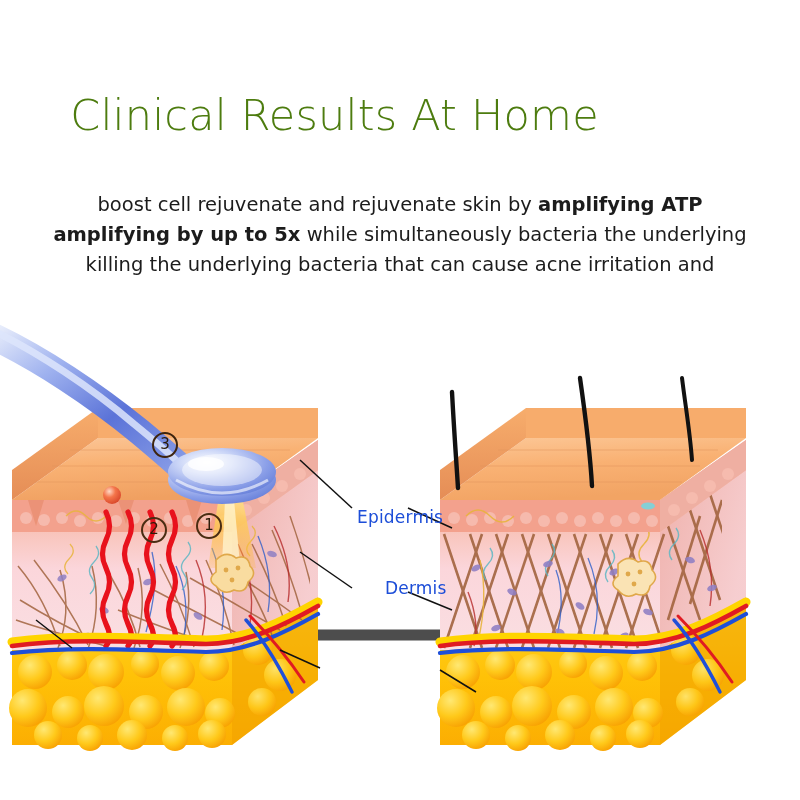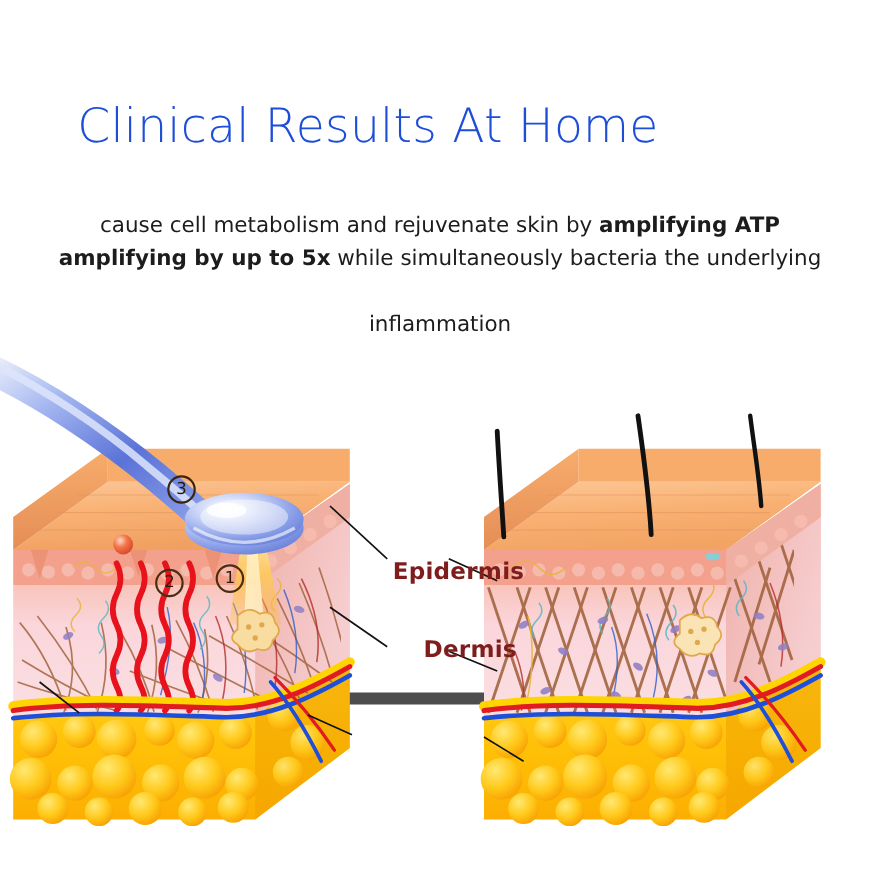--- a/index.html
+++ b/index.html
@@ -21,21 +21,21 @@
   
   #title {
     position: absolute;
     top: 92px;
     left: 0;
     width: 669px;
     text-align: center;
     font-size: 43px;
     font-weight: 300;
     letter-spacing: 0.2px;
-    color: #1d4ed8;
+    color: #4d7c0f;
     line-height: 1.08;
     font-family: "DejaVu Sans", "Liberation Sans", sans-serif;
     white-space: nowrap;
   }
   #subtitle {
     position: absolute;
     top: 190px;
     left: 52px;
     width: 696px;
     text-align: center;
@@ -54,23 +54,23 @@
     top: 320px;
     width: 800px;
     height: 460px;
   }
   #illustration svg { display: block; }
 
   
   .anno-label {
     position: absolute;
     font-family: "DejaVu Sans", "Liberation Sans", sans-serif;
-    font-size: 21px;
-    font-weight: 700;
-    color: #7f1d1d;
+    font-size: 17px;
+    font-weight: 400;
+    color: #1d4ed8;
     white-space: nowrap;
     letter-spacing: 0.2px;
   }
   #label-epidermis { left: 357px; top: 507px; }
   #label-dermis    { left: 366px; top: 578px; margin-left: 19px; }
 
   
   .badge {
     position: absolute;
     width: 26px;
@@ -91,21 +91,21 @@
   #badge-2 { left: 141px; top: 517px; }
   #badge-3 { left: 152px; top: 432px; }
 </style>
 </head>
 <body>
 
 <div id="page">
 
   <div id="title">Clinical Results At Home</div>
 
-  <div id="subtitle"><span>cause cell metabolism and rejuvenate skin by </span><b>amplifying ATP</b><br><b>amplifying by up to 5x</b><span> while simultaneously bacteria the underlying</span><br><br><span>inflammation</span></div>
+  <div id="subtitle"><span>boost cell rejuvenate and rejuvenate skin by </span><b>amplifying ATP</b><br><b>amplifying by up to 5x</b><span> while simultaneously bacteria the underlying</span><br><span>killing the underlying bacteria that can cause acne irritation and</span><br></div>
 
   <div id="illustration">
   <svg width="800" height="460" viewBox="0 0 800 460" xmlns="http://www.w3.org/2000/svg">
     <defs>
 
       <linearGradient id="gEpiTop" x1="0" y1="0" x2="0.35" y2="1">
         <stop offset="0%" stop-color="#fbc79a"></stop>
         <stop offset="45%" stop-color="#f9b274"></stop>
         <stop offset="100%" stop-color="#f0a061"></stop>
       </linearGradient>

